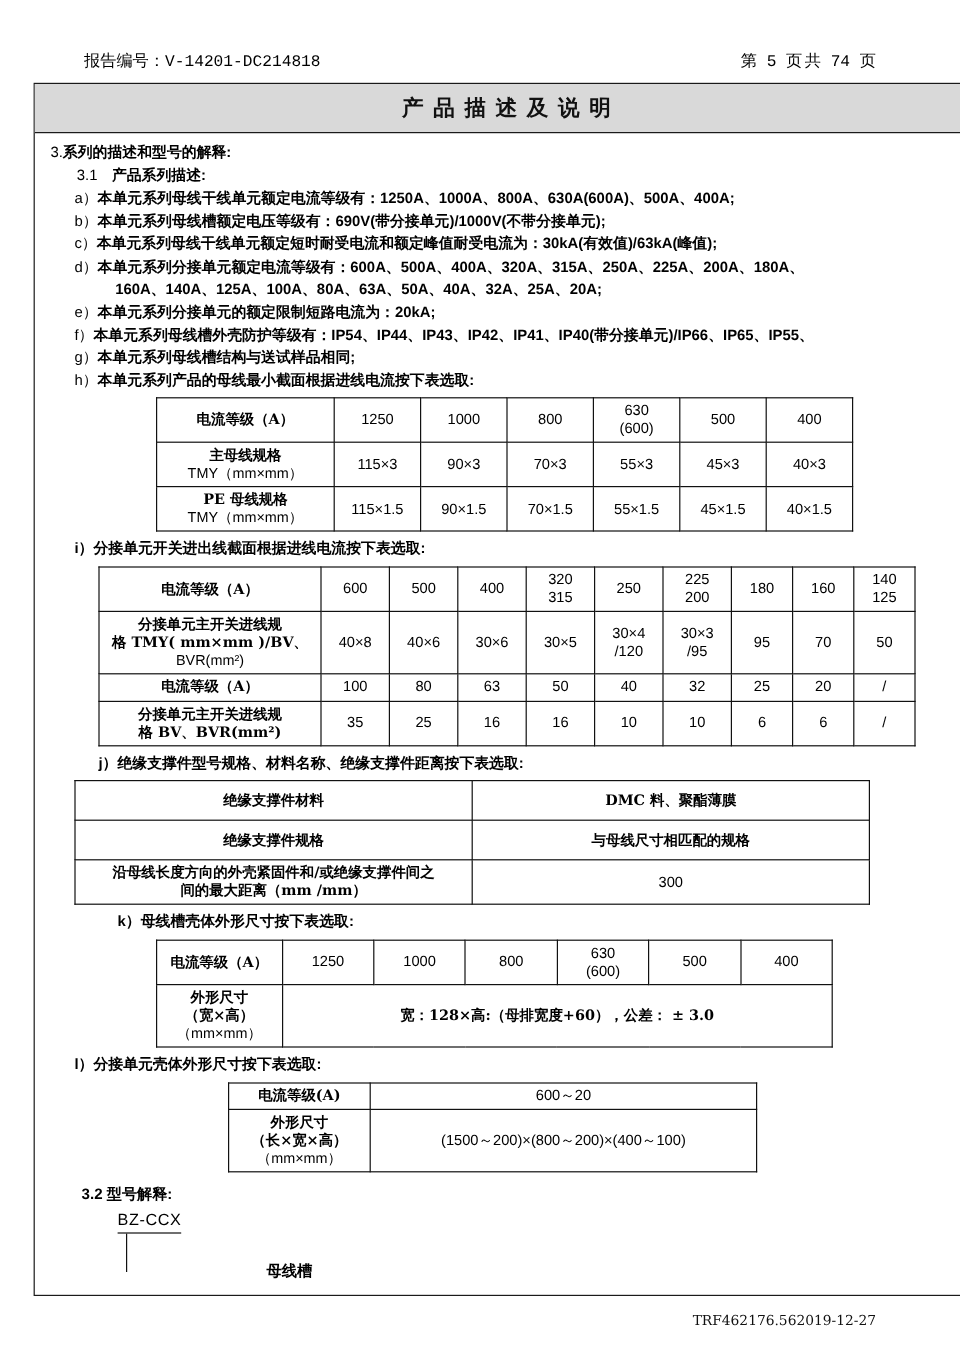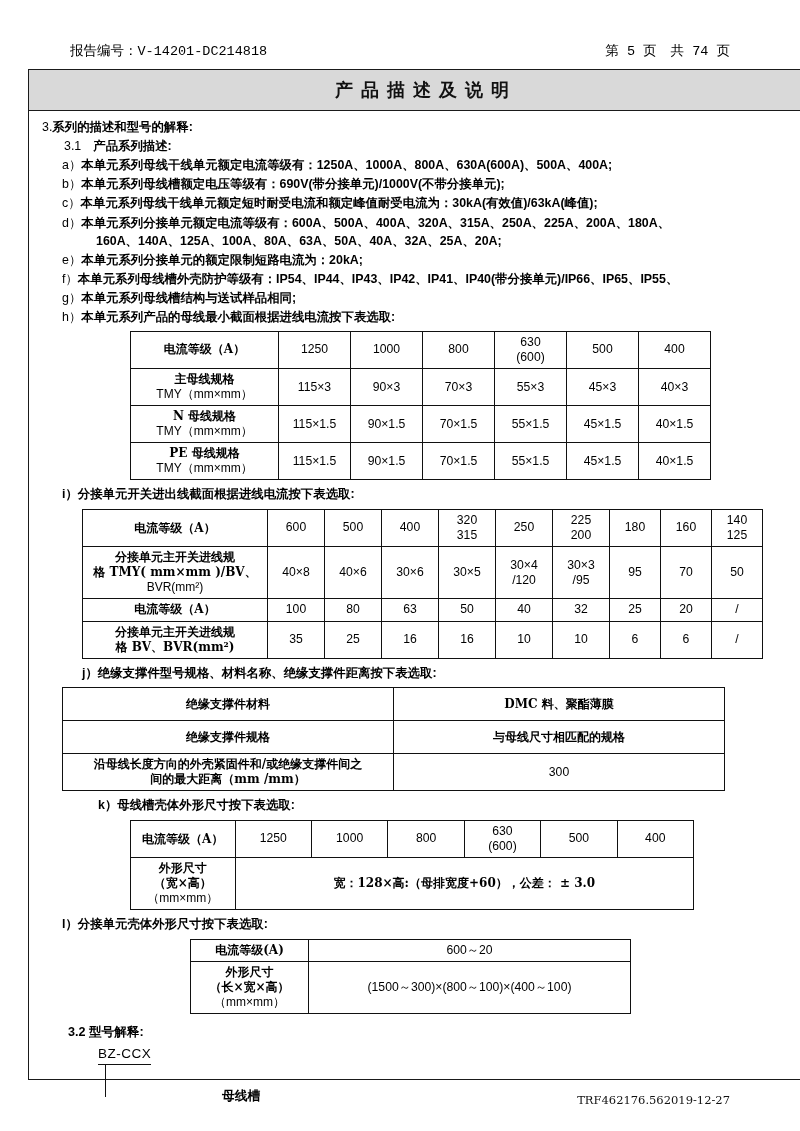--- a/index.html
+++ b/index.html
@@ -30,21 +30,21 @@
     width: 660px;
     display: flex;
     justify-content: space-between;
     align-items: baseline;
     font-size: 13.5px;
     letter-spacing: 0px;
     font-family: Liberation Mono, monospace;
   }
   .top-line .right {
     display: flex;
-    gap: 14px;
+    gap: 2px;
   }
 
   
   .frame {
     position: absolute;
     left: 28px;
     top: 69px;
     width: 788px;
     height: 1011px;
     border: 1.6px solid #1a1a1a;
@@ -268,32 +268,20 @@
             <td class="lbl">
               <div>主母线规格</div>
               <div class="num">TMY（mm×mm）</div>
             </td>
             <td class="num">115×3</td>
             <td class="num">90×3</td>
             <td class="num">70×3</td>
             <td class="num">55×3</td>
             <td class="num">45×3</td>
             <td class="num">40×3</td>
-          </tr>
-          <tr>
-            <td class="lbl">
-              <div>N 母线规格</div>
-              <div class="num">TMY（mm×mm）</div>
-            </td>
-            <td class="num">115×1.5</td>
-            <td class="num">90×1.5</td>
-            <td class="num">70×1.5</td>
-            <td class="num">55×1.5</td>
-            <td class="num">45×1.5</td>
-            <td class="num">40×1.5</td>
           </tr>
           <tr>
             <td class="lbl">
               <div>PE 母线规格</div>
               <div class="num">TMY（mm×mm）</div>
             </td>
             <td class="num">115×1.5</td>
             <td class="num">90×1.5</td>
             <td class="num">70×1.5</td>
             <td class="num">55×1.5</td>
@@ -453,21 +441,21 @@
           <tr>
             <td class="lbl">电流等级(A)</td>
             <td class="num">600～20</td>
           </tr>
           <tr>
             <td class="lbl">
               <div>外形尺寸</div>
               <div>（长×宽×高）</div>
               <div class="num">（mm×mm）</div>
             </td>
-            <td class="num">(1500～300)×(800～100)×(400～100)</td>
+            <td class="num">(1500～200)×(800～200)×(400～100)</td>
           </tr>
         </tbody>
       </table>
 
       <div class="model-block">
         <div class="model-title cn">3.2 型号解释:</div>
         <div class="model-code">BZ-CCX</div>
         <div class="leader-v"></div>
 
         <div class="leader-label cn">母线槽</div>

